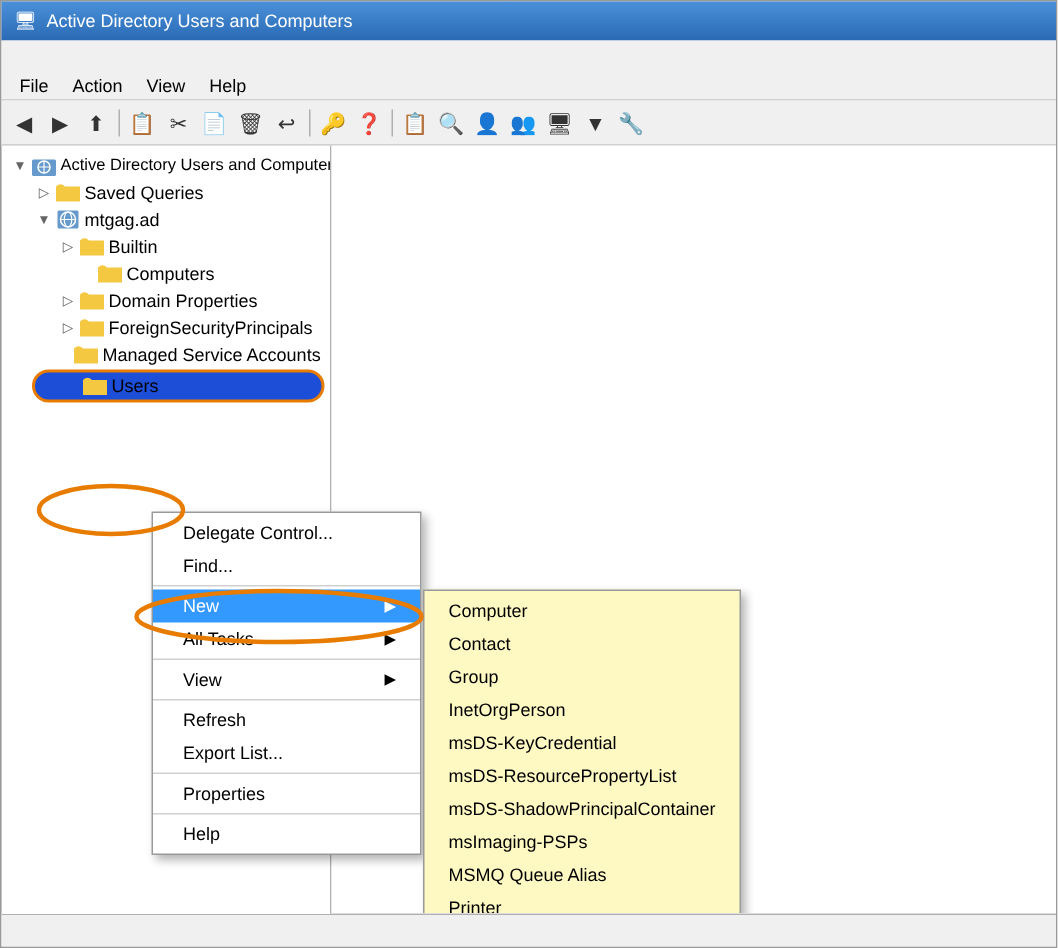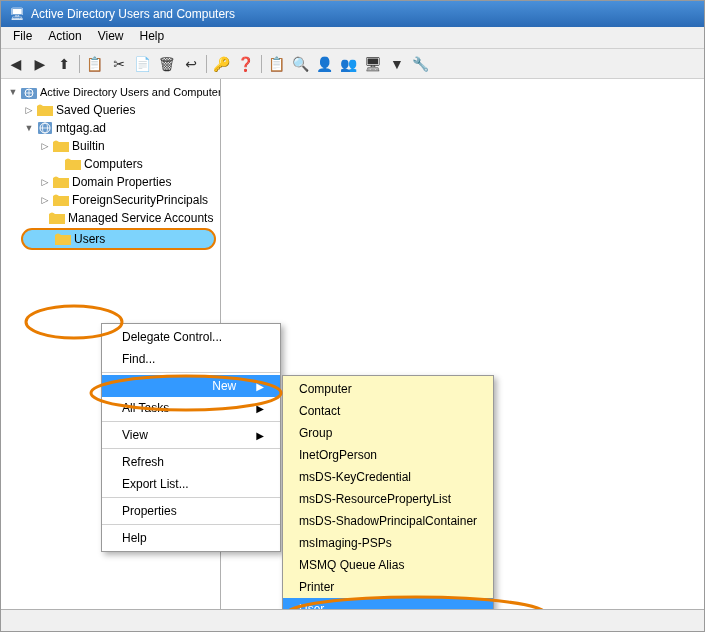--- a/index.html
+++ b/index.html
@@ -38,22 +38,22 @@
     .title-bar-text {
       font-size: 12px;
       font-weight: normal;
     }
 
     
     .menu-bar {
       background: #f0f0f0;
       border-bottom: 1px solid #d0d0d0;
       display: flex;
-      align-items: flex-start;
-      height: 22px;
+      align-items: flex-end;
+      height: 40px;
       padding: 0 4px;
     }
     .menu-item {
       padding: 2px 8px;
       cursor: pointer;
       font-size: 12px;
     }
 
     
     .toolbar {
@@ -146,21 +146,21 @@
     }
     .ctx-item {
       padding: 4px 16px 4px 20px;
       cursor: pointer;
       font-size: 12px;
       display: flex;
       align-items: center;
       justify-content: space-between;
       white-space: nowrap;
     }
-    .ctx-item.highlighted { background: #3399ff; color: white; justify-content: flex-end; }
+    .ctx-item.highlighted { background: #3399ff; color: white; }
     .ctx-separator {
       height: 1px;
       background: #d0d0d0;
       margin: 2px 0;
     }
     .ctx-arrow { font-size: 10px; margin-left: 20px; }
 
     
     .sub-menu {
       position: absolute;
@@ -313,21 +313,21 @@
       <div class="tree-item" style="padding-left:32px;">
         <span class="tree-expand" style="color:transparent;">▷</span>
         <span class="tree-icon">
           <svg width="16" height="14" viewBox="0 0 16 14">
               <path d="M0 3 Q3 0 6 3 L16 3 L16 13 L0 13 Z" fill="#f5c842"></path>
             </svg>
         </span>
         <span>Managed Service Accounts</span>
       </div>
 
-      <div class="tree-item selected" style="padding-left:36px; background:#7dd3fc; border: 2.5px solid #e87c00; border-radius:14px; margin: 1px 4px 1px 20px; padding-left:16px;align-items:center;">
+      <div class="tree-item selected" style="padding-left:36px; background:#1d4ed8; border: 2.5px solid #e87c00; border-radius:14px; margin: 1px 4px 1px 20px; padding-left:16px;align-items:center;">
         <span class="tree-expand" style="color:transparent;">▷</span>
         <span class="tree-icon">
           <svg width="16" height="14" viewBox="0 0 16 14">
               <path d="M0 3 Q3 0 6 3 L16 3 L16 13 L0 13 Z" fill="#f5c842"></path>
             </svg>
         </span>
         <span>Users</span>
       </div>
     </div>
 

